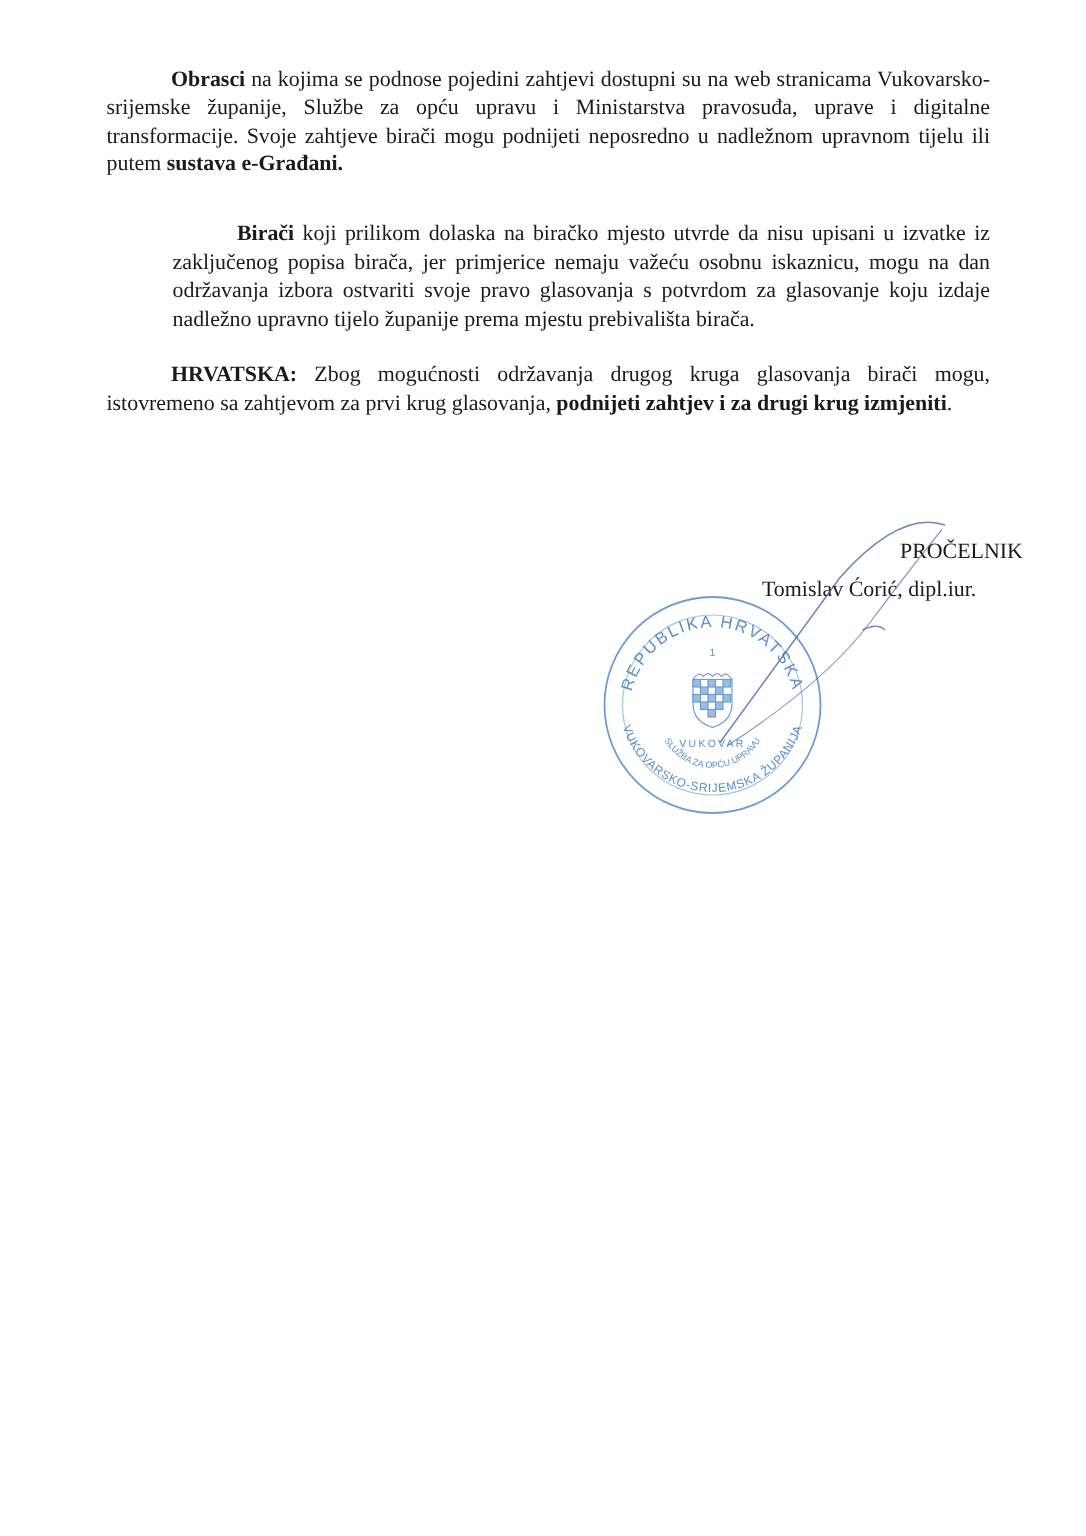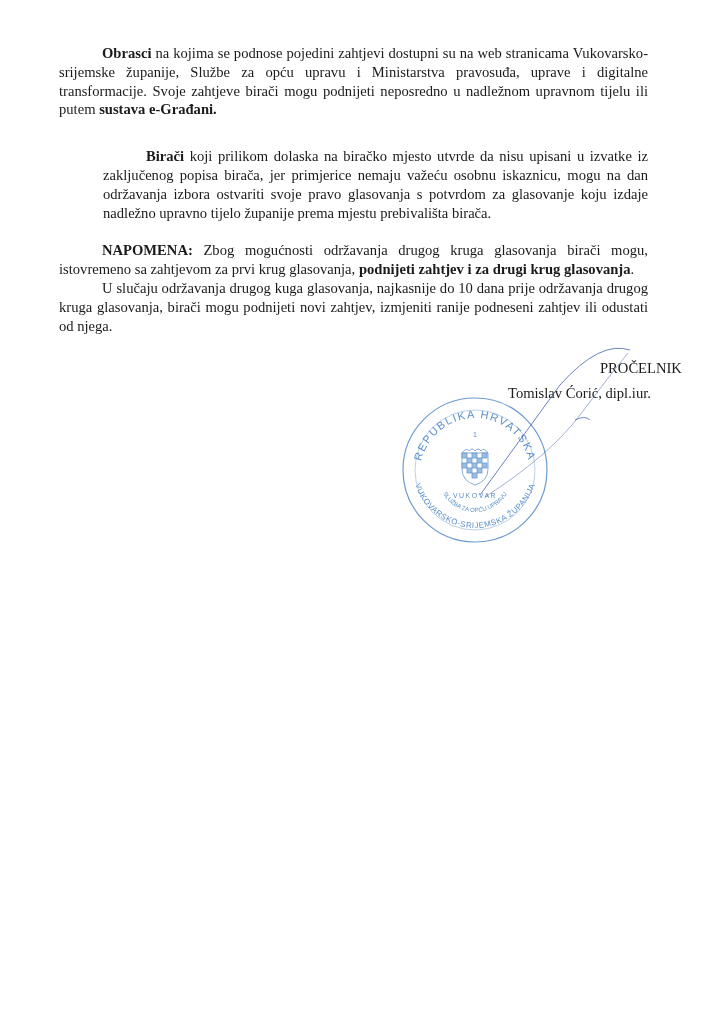--- a/index.html
+++ b/index.html
@@ -1,39 +1,38 @@
 <!DOCTYPE html>
 <html><head>
 <meta charset="utf-8">
 <style>
   html, body { margin:0; padding:0; background:#ffffff; }
   body { width:724px; height:1024px; position:relative; overflow:hidden;
          font-family:"Liberation Serif", serif; color:#1a1a1a; }
-  .page { position:absolute; left:59px; top:44px; width:589px; font-size:14.6px; line-height:18.8px; }
+  .page { position:absolute; left:71px; top:44px; width:589px; font-size:14.6px; line-height:18.8px; }
   p { margin:0; text-align:justify; }
   .indent { text-indent:43px; }
   .gap1 { margin-top:28px;margin-left:44px; }
   .gap2 { margin-top:19px; }
   b { font-weight:bold; }
   .title { position:absolute; left:600px; top:360px; font-size:14.6px; }
   .name { position:absolute; left:508px; top:385px; font-size:14.6px; }
   .stamp { position:absolute; left:400px; top:395px; }
   .scribble { position:absolute; left:440px; top:345px; }
 </style>
 </head>
 <body>
 
 <div class="page">
   <p class="indent"><b>Obrasci</b><span> na kojima se podnose pojedini zahtjevi dostupni su na web stranicama Vukovarsko-srijemske županije, Službe za opću upravu i Ministarstva pravosuđa, uprave i digitalne transformacije. Svoje zahtjeve birači mogu podnijeti neposredno u nadležnom upravnom tijelu ili putem </span><b>sustava e-Građani.</b></p>
 
   <p class="indent gap1"><b>Birači</b><span> koji prilikom dolaska na biračko mjesto utvrde da nisu upisani u izvatke iz zaključenog popisa birača, jer primjerice nemaju važeću osobnu iskaznicu, mogu na dan održavanja izbora ostvariti svoje pravo glasovanja s potvrdom za glasovanje koju izdaje nadležno upravno tijelo županije prema mjestu prebivališta birača.</span></p>
 
-  <p class="indent gap2"><b>NAPOMENA:</b><span> Zbog mogućnosti održavanja drugog kruga glasovanja birači mogu, istovremeno sa zahtjevom za prvi krug glasovanja, </span><b>podnijeti zahtjev i za drugi krug glasovanja</b><span>.</span></p>
+  <p class="indent gap2"><b>HRVATSKA:</b><span> Zbog mogućnosti održavanja drugog kruga glasovanja birači mogu, istovremeno sa zahtjevom za prvi krug glasovanja, </span><b>podnijeti zahtjev i za drugi krug izmjeniti</b><span>.</span></p>
 
-  <p class="indent"><span>U slučaju održavanja drugog kuga glasovanja, najkasnije do 10 dana prije održavanja drugog kruga glasovanja, birači mogu podnijeti novi zahtjev, izmjeniti ranije podneseni zahtjev ili odustati od njega.</span></p>
 </div>
 
 <div class="title">PROČELNIK</div>
 <div class="name">Tomislav Ćorić, dipl.iur.</div>
 
 <svg class="stamp" width="150" height="150" viewBox="0 0 150 150">
   <defs>
     <path id="topArc" d="M 20 78 A 55 55 0 0 1 130 78"></path>
     <path id="botArc" d="M 12 70 A 63 63 0 0 0 138 70"></path>
     <path id="innerArc" d="M 38 80 A 37 37 0 0 0 112 80"></path>

